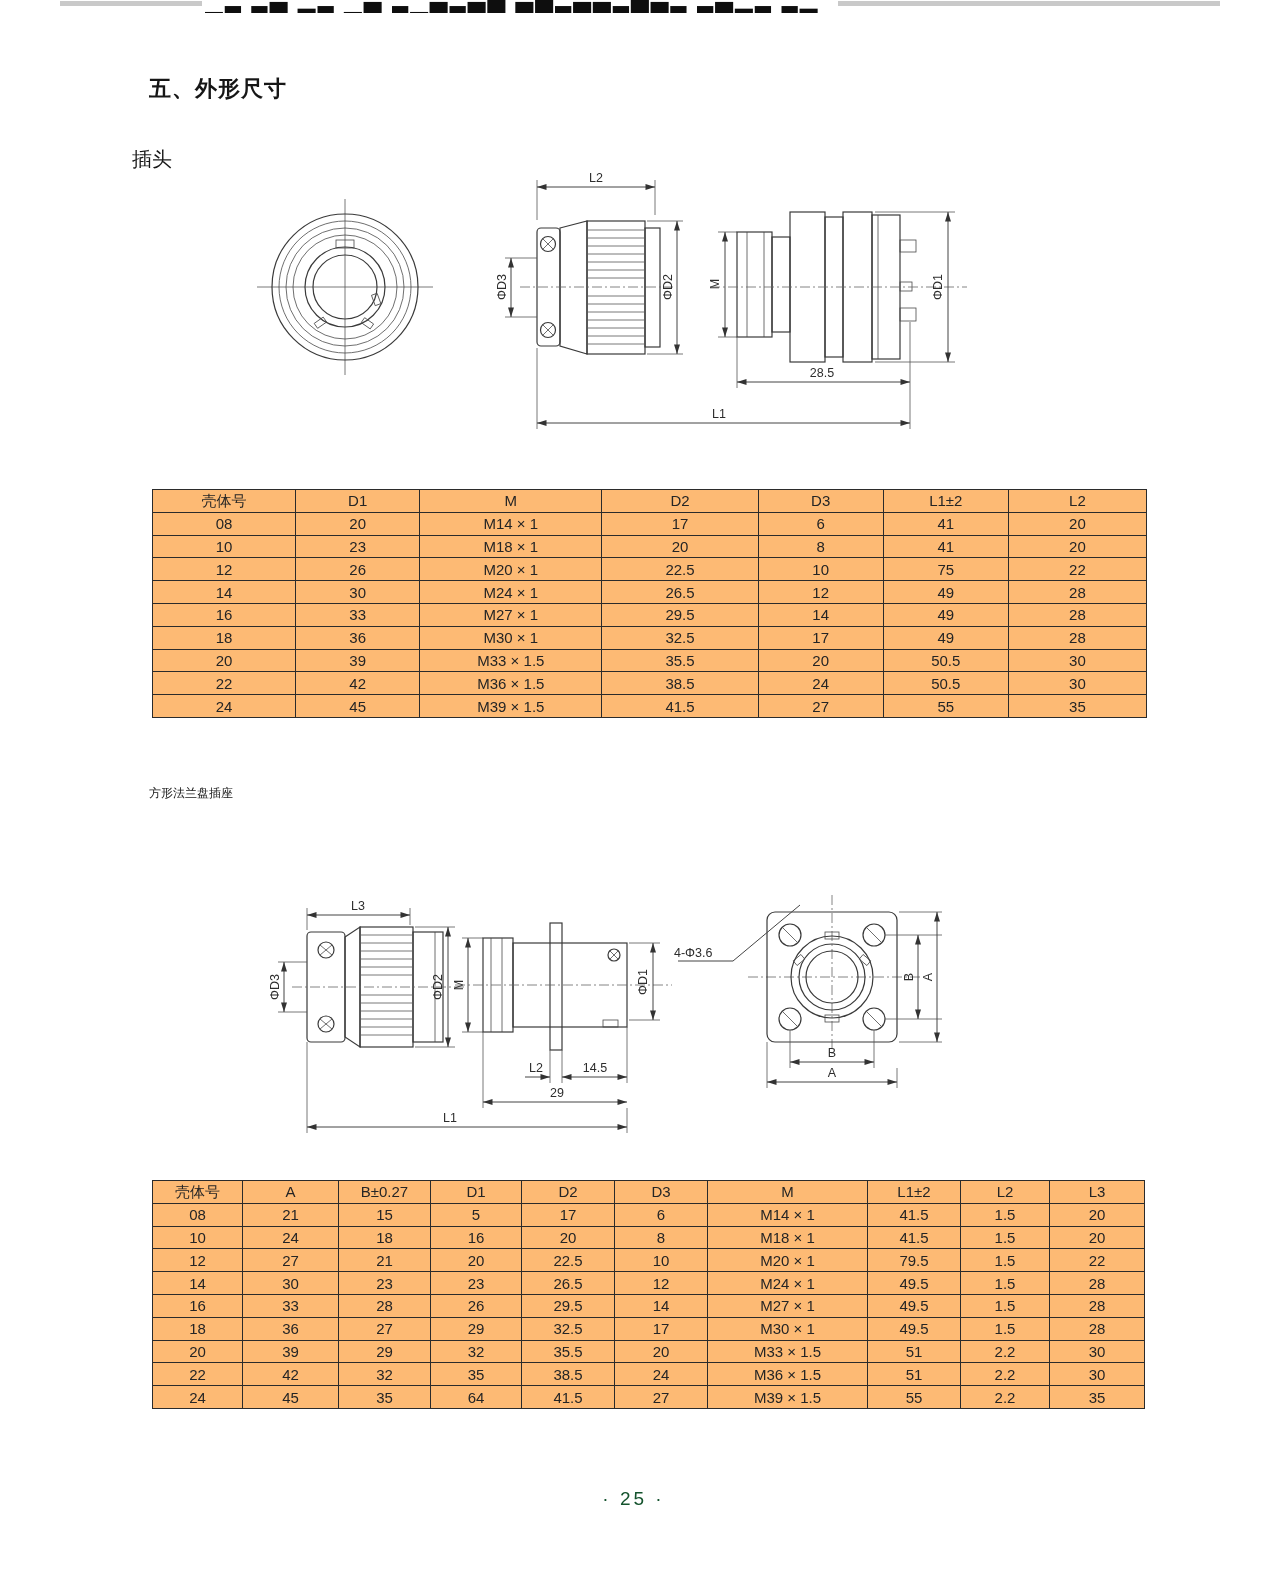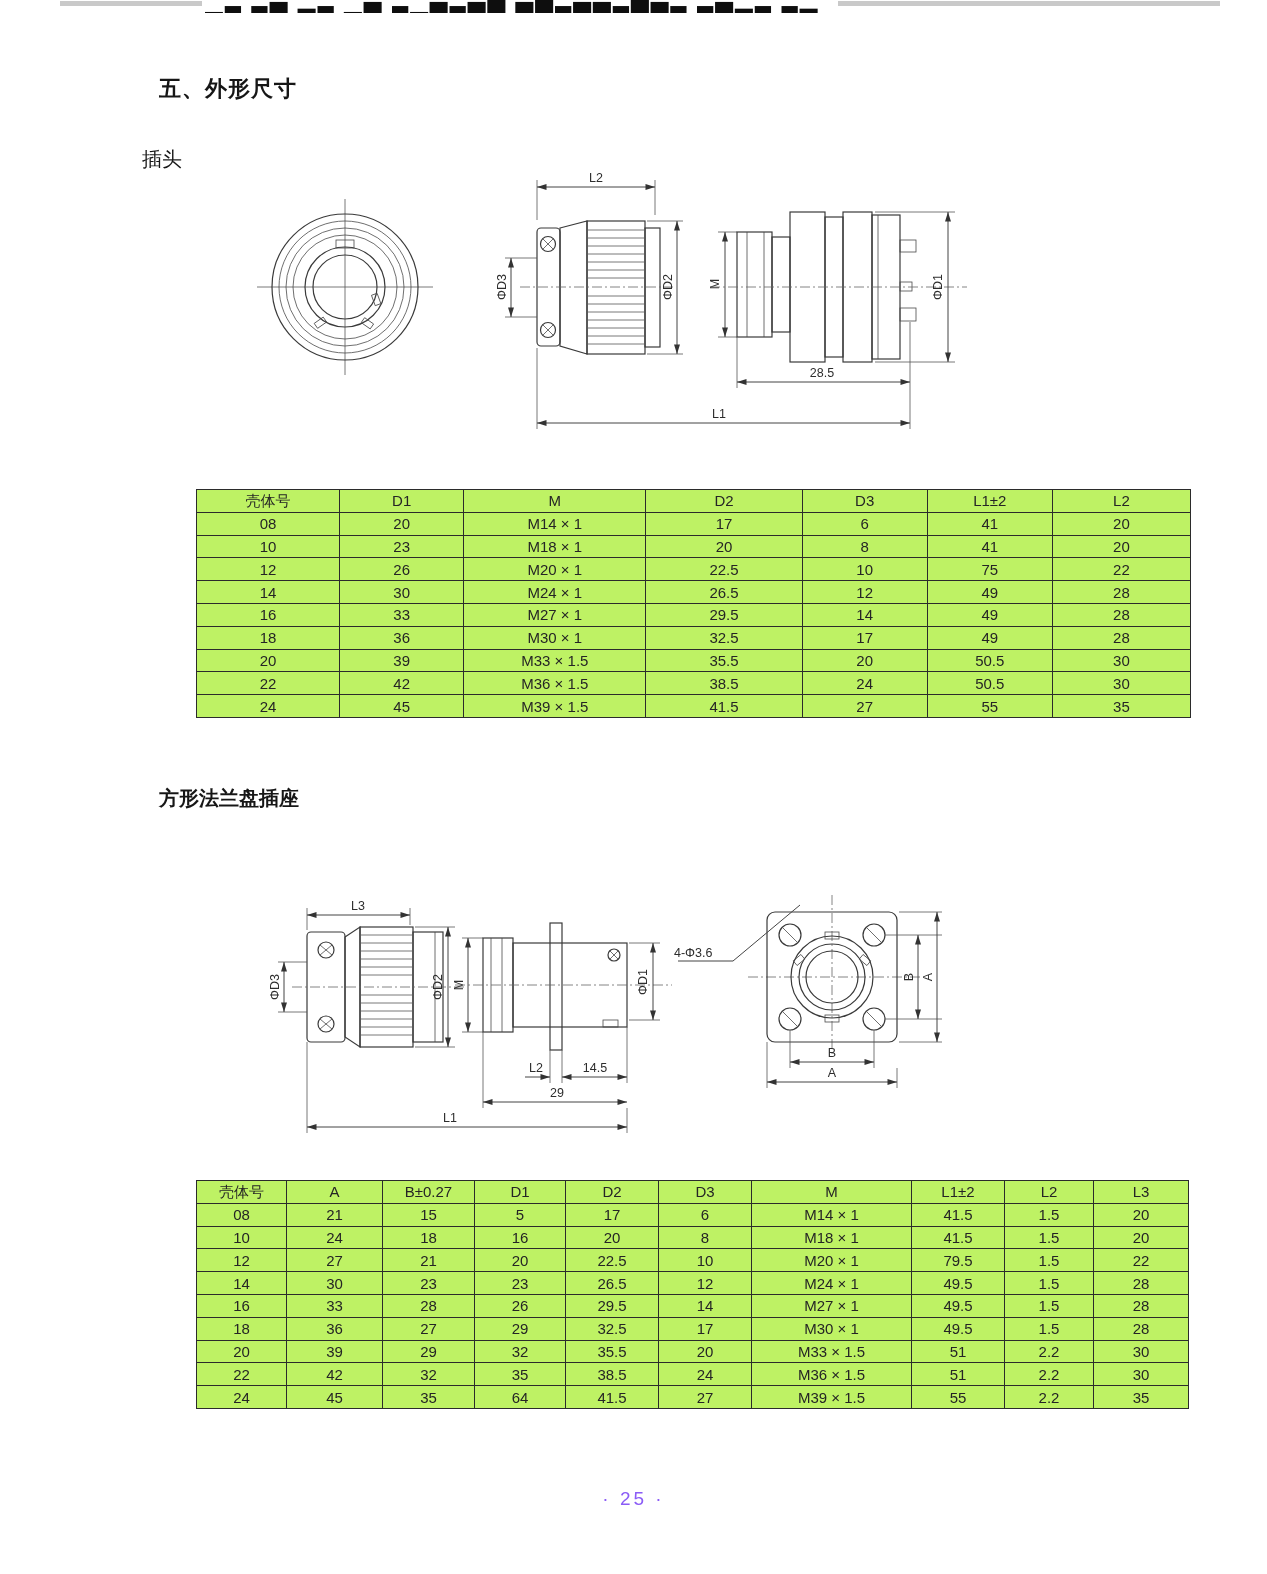--- a/index.html
+++ b/index.html
@@ -9,27 +9,27 @@
   }
   
   .toprule{position:absolute;height:5px;background:#c9c9c9;top:1px;}
   #rule-left{left:60px;width:142px;}
   #rule-right{left:838px;width:382px;}
   #clipped-title{
     position:absolute;left:205px;top:0;width:620px;height:13px;overflow:hidden;
     font-size:23px;line-height:10px;font-weight:700;color:#0e0e0e;letter-spacing:2px;white-space:nowrap;
   }
   
-  .heading{position:absolute;color:#161616;margin-left:10px;}
+  .heading{position:absolute;color:#161616;}
   #section-title{left:149px;top:74px;font-size:22px;font-weight:600;letter-spacing:1px;}
   #plug-label{left:132px;top:146px;font-size:20px;font-weight:500;}
-  #socket-label{left:149px;top:785px;font-size:20px;font-weight:700;}
-  #page-number{position:absolute;left:0;top:1488px;width:100%;text-align:center;font-size:19px;color:#8b5cf6;letter-spacing:3px;}
+  #socket-label{left:149px;top:785px;font-size:12px;font-weight:400;}
+  #page-number{position:absolute;left:0;top:1488px;width:100%;text-align:center;font-size:19px;color:#14532d;letter-spacing:3px;}
   
-  table.dim-table{position:absolute;border-collapse:collapse;table-layout:fixed;background:#bef264;margin-left:44px;}
+  table.dim-table{position:absolute;border-collapse:collapse;table-layout:fixed;background:#fdba74;}
   table.dim-table th,table.dim-table td{
     border:1.7px solid #2b2b2b;text-align:center;vertical-align:middle;padding:0;
     font-size:15px;font-weight:400;color:#252525;height:21.8px;line-height:1;
     white-space:nowrap;overflow:hidden;
   }
   #plug-table{left:152px;top:489px;width:995px;}
   #socket-table{left:152px;top:1180px;width:992px;}
   
   svg{position:absolute;overflow:visible;}
   #plug-drawing{left:215px;top:170px;}

